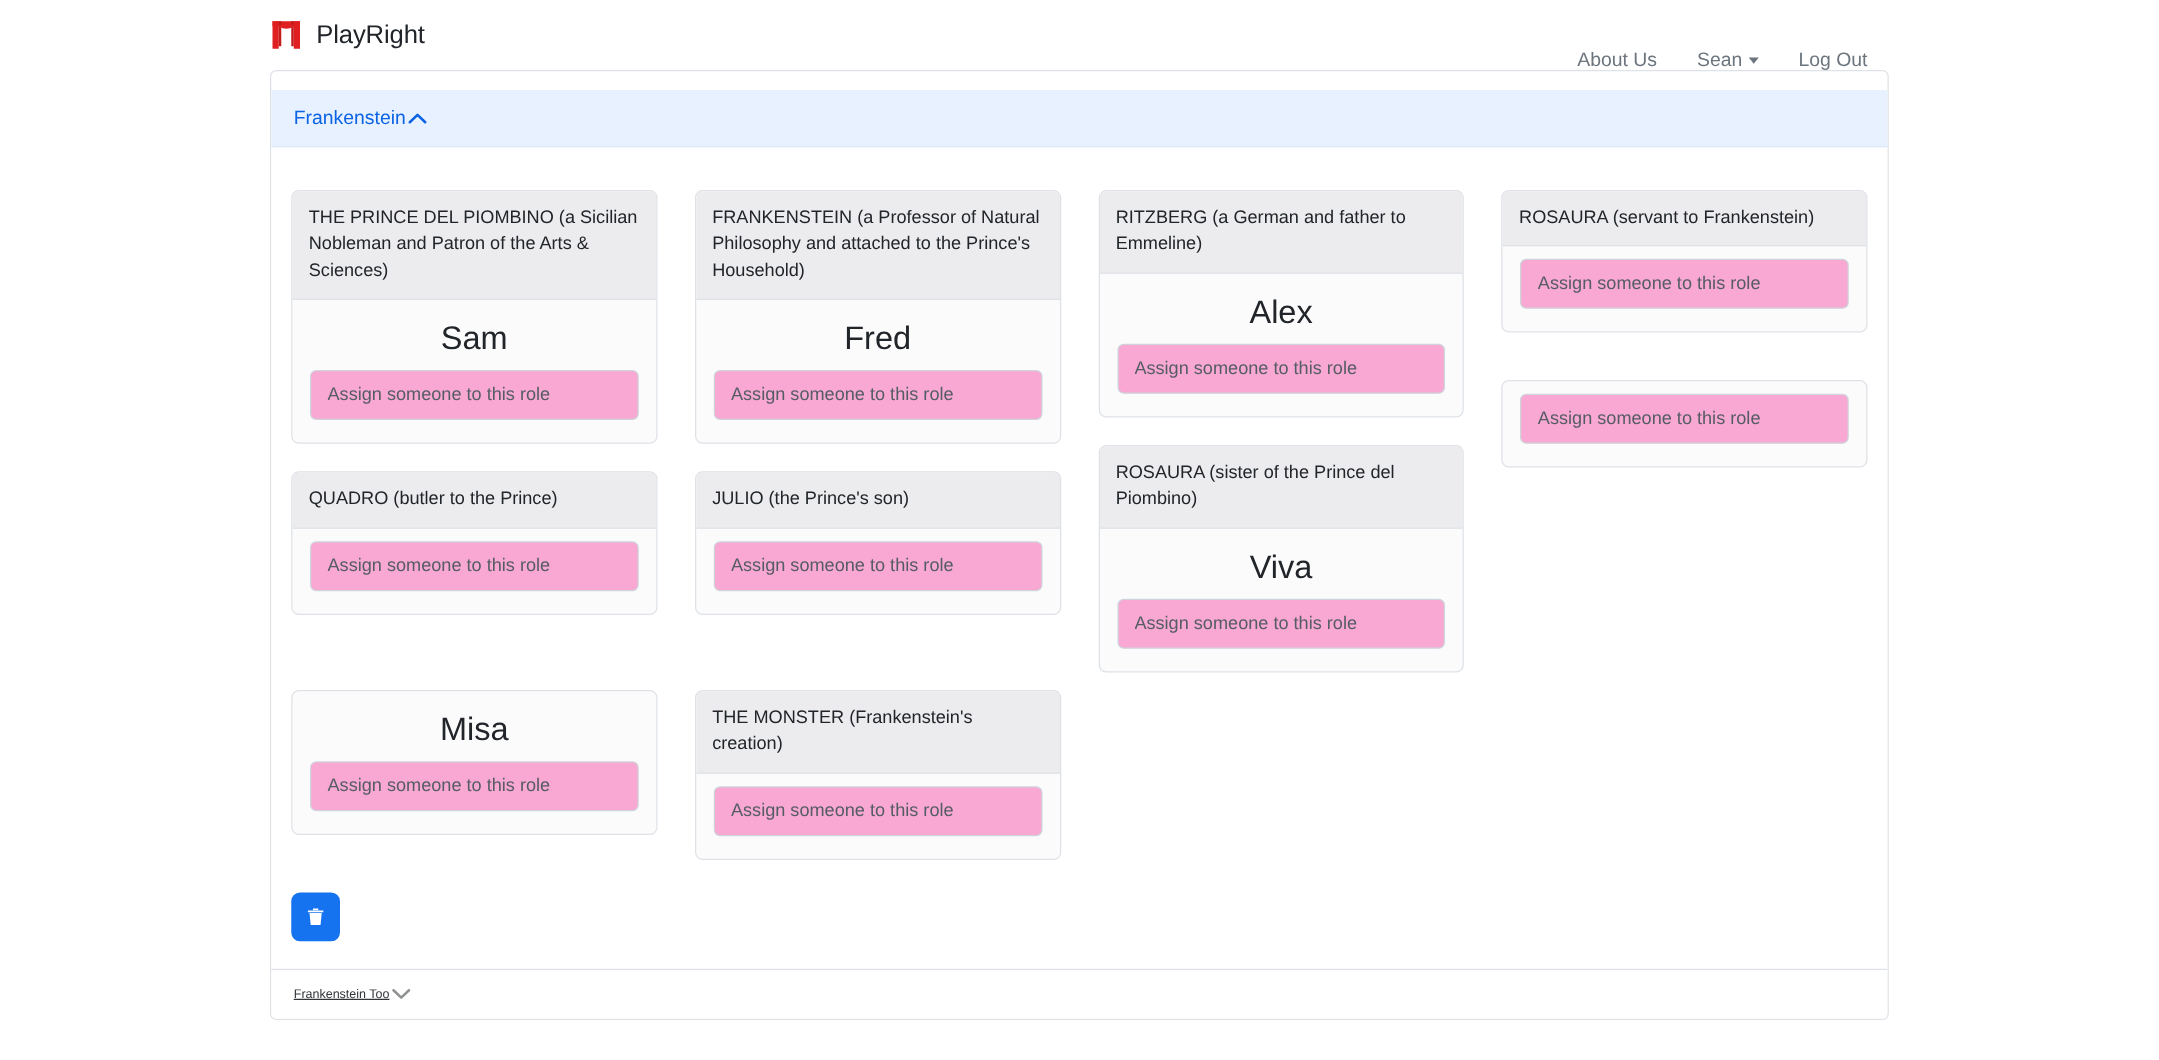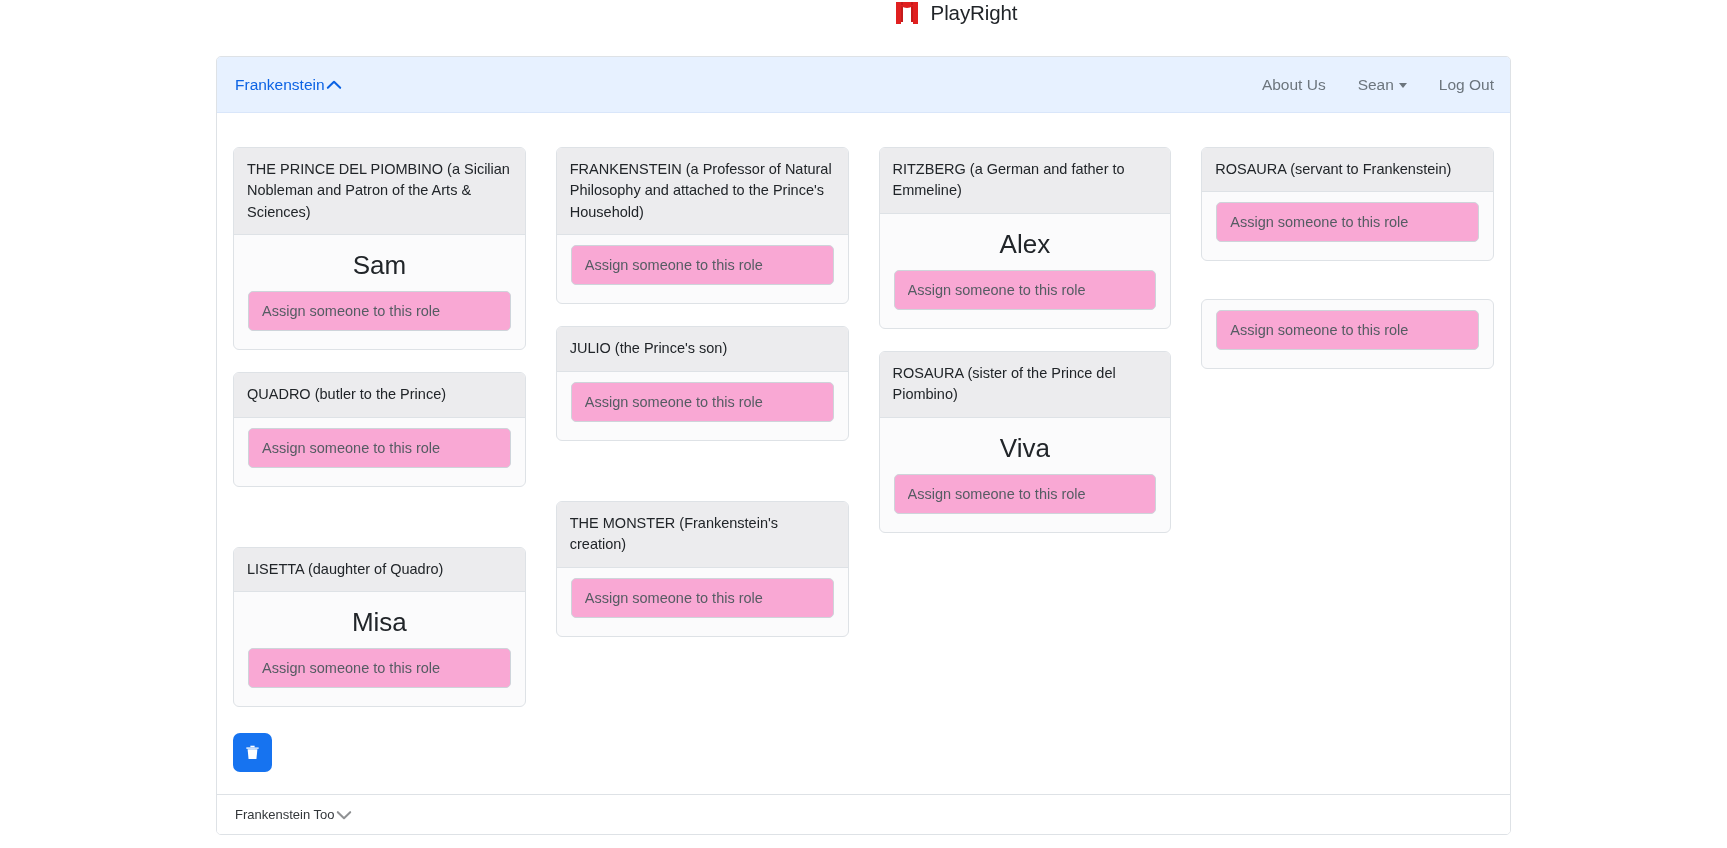--- a/index.html
+++ b/index.html
@@ -12,21 +12,20 @@
     overflow: hidden;
   }
 
   
   .navbar {
     height: 56px;
     display: flex;
     align-items: center;
     padding: 0 32px 0 216px;
     background: #ffffff;
-    flex-direction: column;
   }
   .brand {
     display: flex;
     align-items: center;
     gap: 11px;
     text-decoration: none;
   }
   .brand-logo {
     width: 26px; height: 26px;
     display: block;
@@ -66,26 +65,27 @@
     padding: 0 216px 0 216px;
   }
   .accordion {
     border: 1px solid #dee2e6;
     border-radius: 5px;
     background: #ffffff;
     overflow: hidden;
   }
   .accordion-header {
     background: #e7f1ff;
-    height: 56px;
+    height: 46px;
     display: flex;
     align-items: center;
     padding: 0 20px 0 18px;
     border-bottom: 1px solid #d9e6fa;
     cursor: pointer;
+    margin-top: 15px;
   }
   .accordion-title {
     color: #0c63e4;
     font-size: 15.5px;
   }
   .accordion-chevron {
     margin-left: auto;
     width: 18px; height: 18px;
     display: block;
   }
@@ -169,22 +169,23 @@
     border-top: 1px solid #dee2e6;
     background: #fff;
     height: 40px;
     display: flex;
     align-items: center;
     padding: 0 20px 0 18px;
     cursor: pointer;
   }
   .accordion-next-title {
     color: #212529;
-    font-size: 13px;
+    font-size: 10px;
     opacity: 0.92;
+    text-decoration: underline;
   }
   .accordion-next .accordion-chevron { opacity: 0.5; }
 </style>
 </head>
 <body>
 
 <div class="navbar">
   <a class="brand" href="#">
     <span>
       <svg class="brand-logo" viewBox="0 0 26 26" xmlns="http://www.w3.org/2000/svg" aria-hidden="true">
@@ -237,32 +238,32 @@
           </div>
 
           <div class="role-card">
             <div class="role-card-header">QUADRO (butler to the Prince)</div>
             <div class="role-card-body">
               <input class="role-input" type="text" placeholder="Assign someone to this role" style="">
             </div>
           </div>
 
           <div class="role-card" style="margin-top:38px">
-            <div class="role-card-header">LISETTA (daughter of Quadro)</div>
             <div class="role-card-body">
               <div class="role-assignee">Misa</div>
               <input class="role-input" type="text" placeholder="Assign someone to this role" style="">
             </div>
           </div>
         </div>
 
         <div class="role-col">
           <div class="role-card">
             <div class="role-card-header">FRANKENSTEIN (a Professor of Natural Philosophy and attached to the Prince's Household)</div>
             <div class="role-card-body">
+              <div class="role-assignee">Fred</div>
               <input class="role-input" type="text" placeholder="Assign someone to this role" style="">
             </div>
           </div>
 
           <div class="role-card">
             <div class="role-card-header">JULIO (the Prince's son)</div>
             <div class="role-card-body">
               <input class="role-input" type="text" placeholder="Assign someone to this role" style="">
             </div>
           </div>

